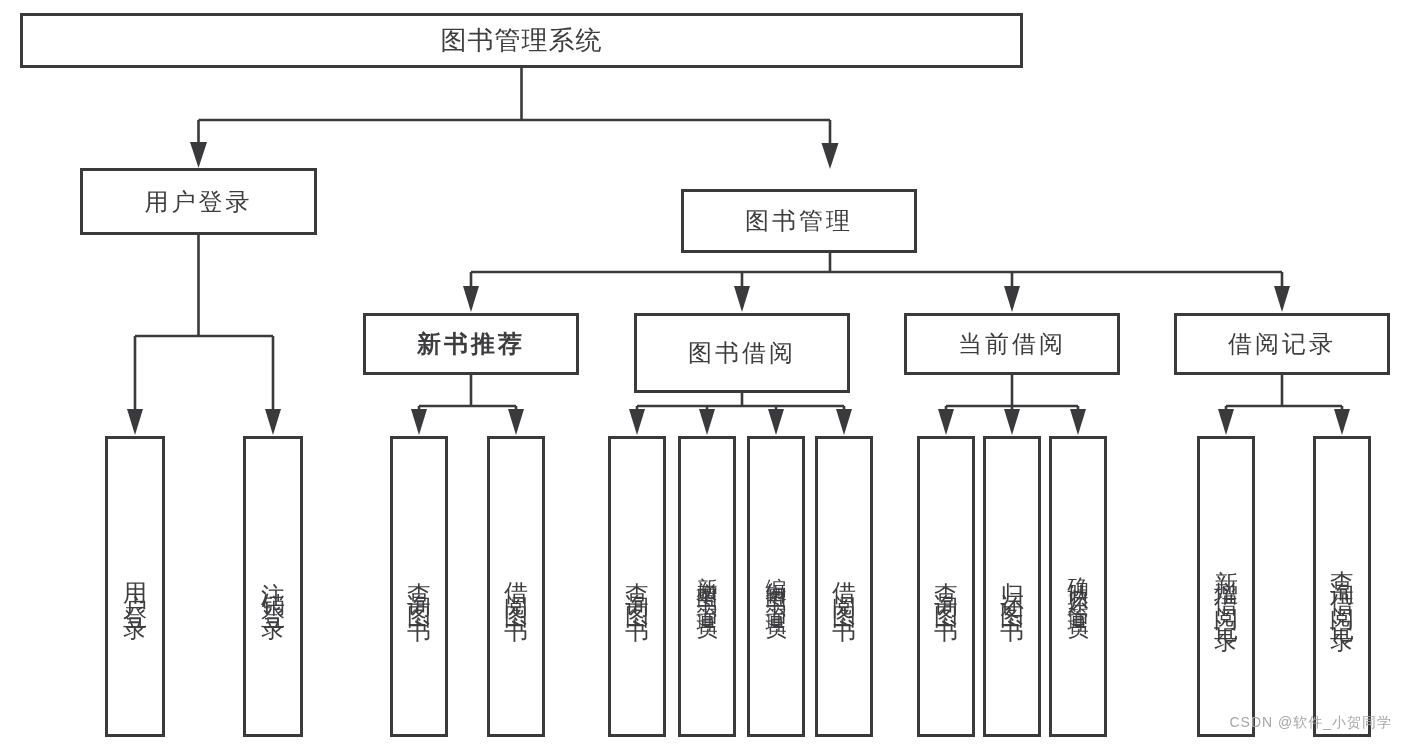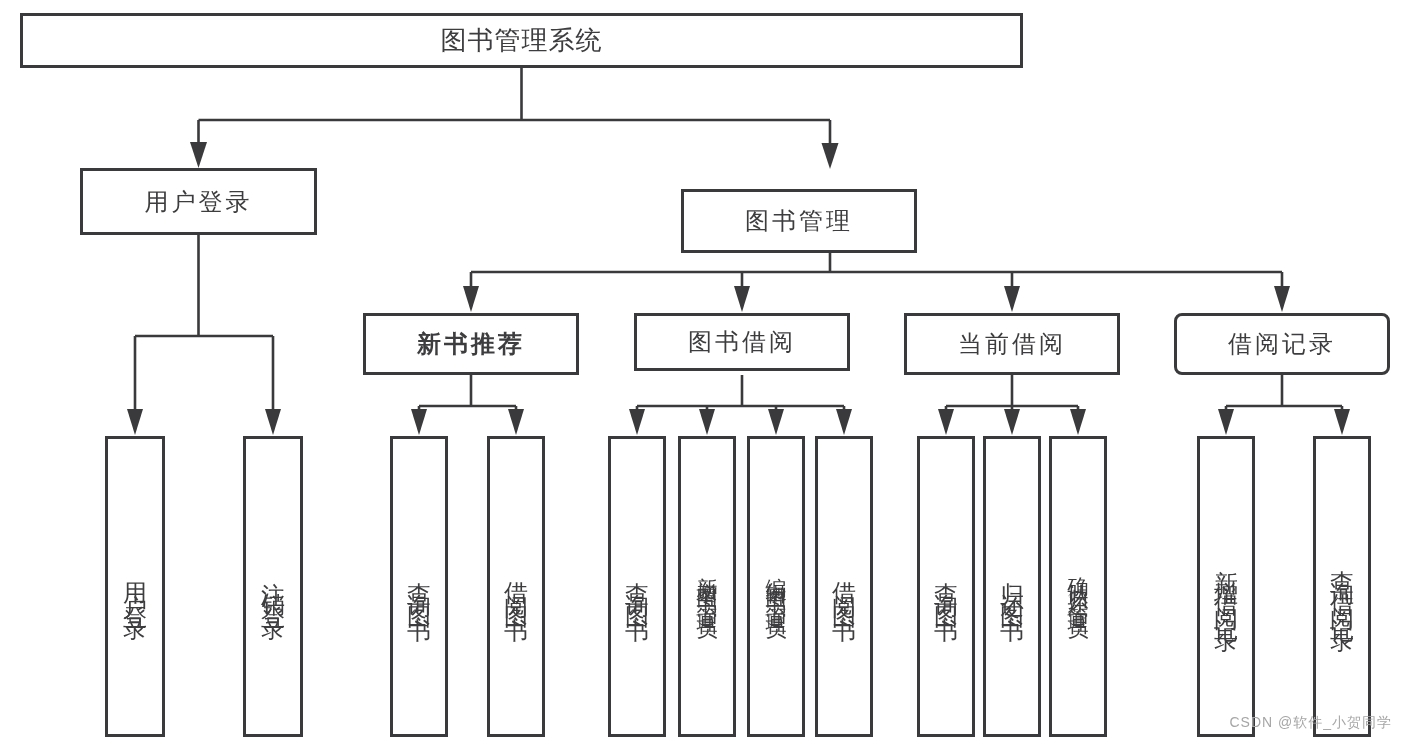--- a/index.html
+++ b/index.html
@@ -99,23 +99,23 @@
       <polygon points="1334,409 1350,409 1342,435"></polygon>
     </g>
   </svg>
 
   <div class="box h root" style="left:20px; top:13px; width:1003px; height:55px;">图书管理系统</div>
 
   <div class="box h" style="left:80px; top:168px; width:237px; height:67px;">用户登录</div>
   <div class="box h" style="left:681px; top:169px; width:236px; height:64px;margin-top:20px;">图书管理</div>
 
   <div class="box h" style="left:363px; top:313px; width:216px; height:62px;font-weight:bold;">新书推荐</div>
-  <div class="box h" style="left:634px; top:313px; width:216px; height:58px;">图书借阅</div>
+  <div class="box h" style="left:634px; top:313px; width:216px; height:80px;">图书借阅</div>
   <div class="box h" style="left:904px; top:313px; width:216px; height:62px;text-align:right;">当前借阅</div>
-  <div class="box h" style="left:1174px; top:313px; width:216px; height:62px;border-radius:8px;">借阅记录</div>
+  <div class="box h" style="left:1174px; top:313px; width:216px; height:62px;">借阅记录</div>
 
   <div class="box v" style="left:105px; top:436px; width:60px; height:301px;">用户登录</div>
   <div class="box v" style="left:243px; top:436px; width:60px; height:301px;">注销登录</div>
 
   <div class="box v" style="left:390px; top:436px; width:58px; height:301px;">查询图书</div>
   <div class="box v" style="left:487px; top:436px; width:58px; height:301px;">借阅图书</div>
 
   <div class="box v" style="left:608px; top:436px; width:58px; height:301px;">查询图书</div>
   <div class="box v long" style="left:678px; top:436px; width:58px; height:301px;">新增图书（管理员）</div>
   <div class="box v long" style="left:747px; top:436px; width:58px; height:301px;">编辑图书（管理员）</div>

